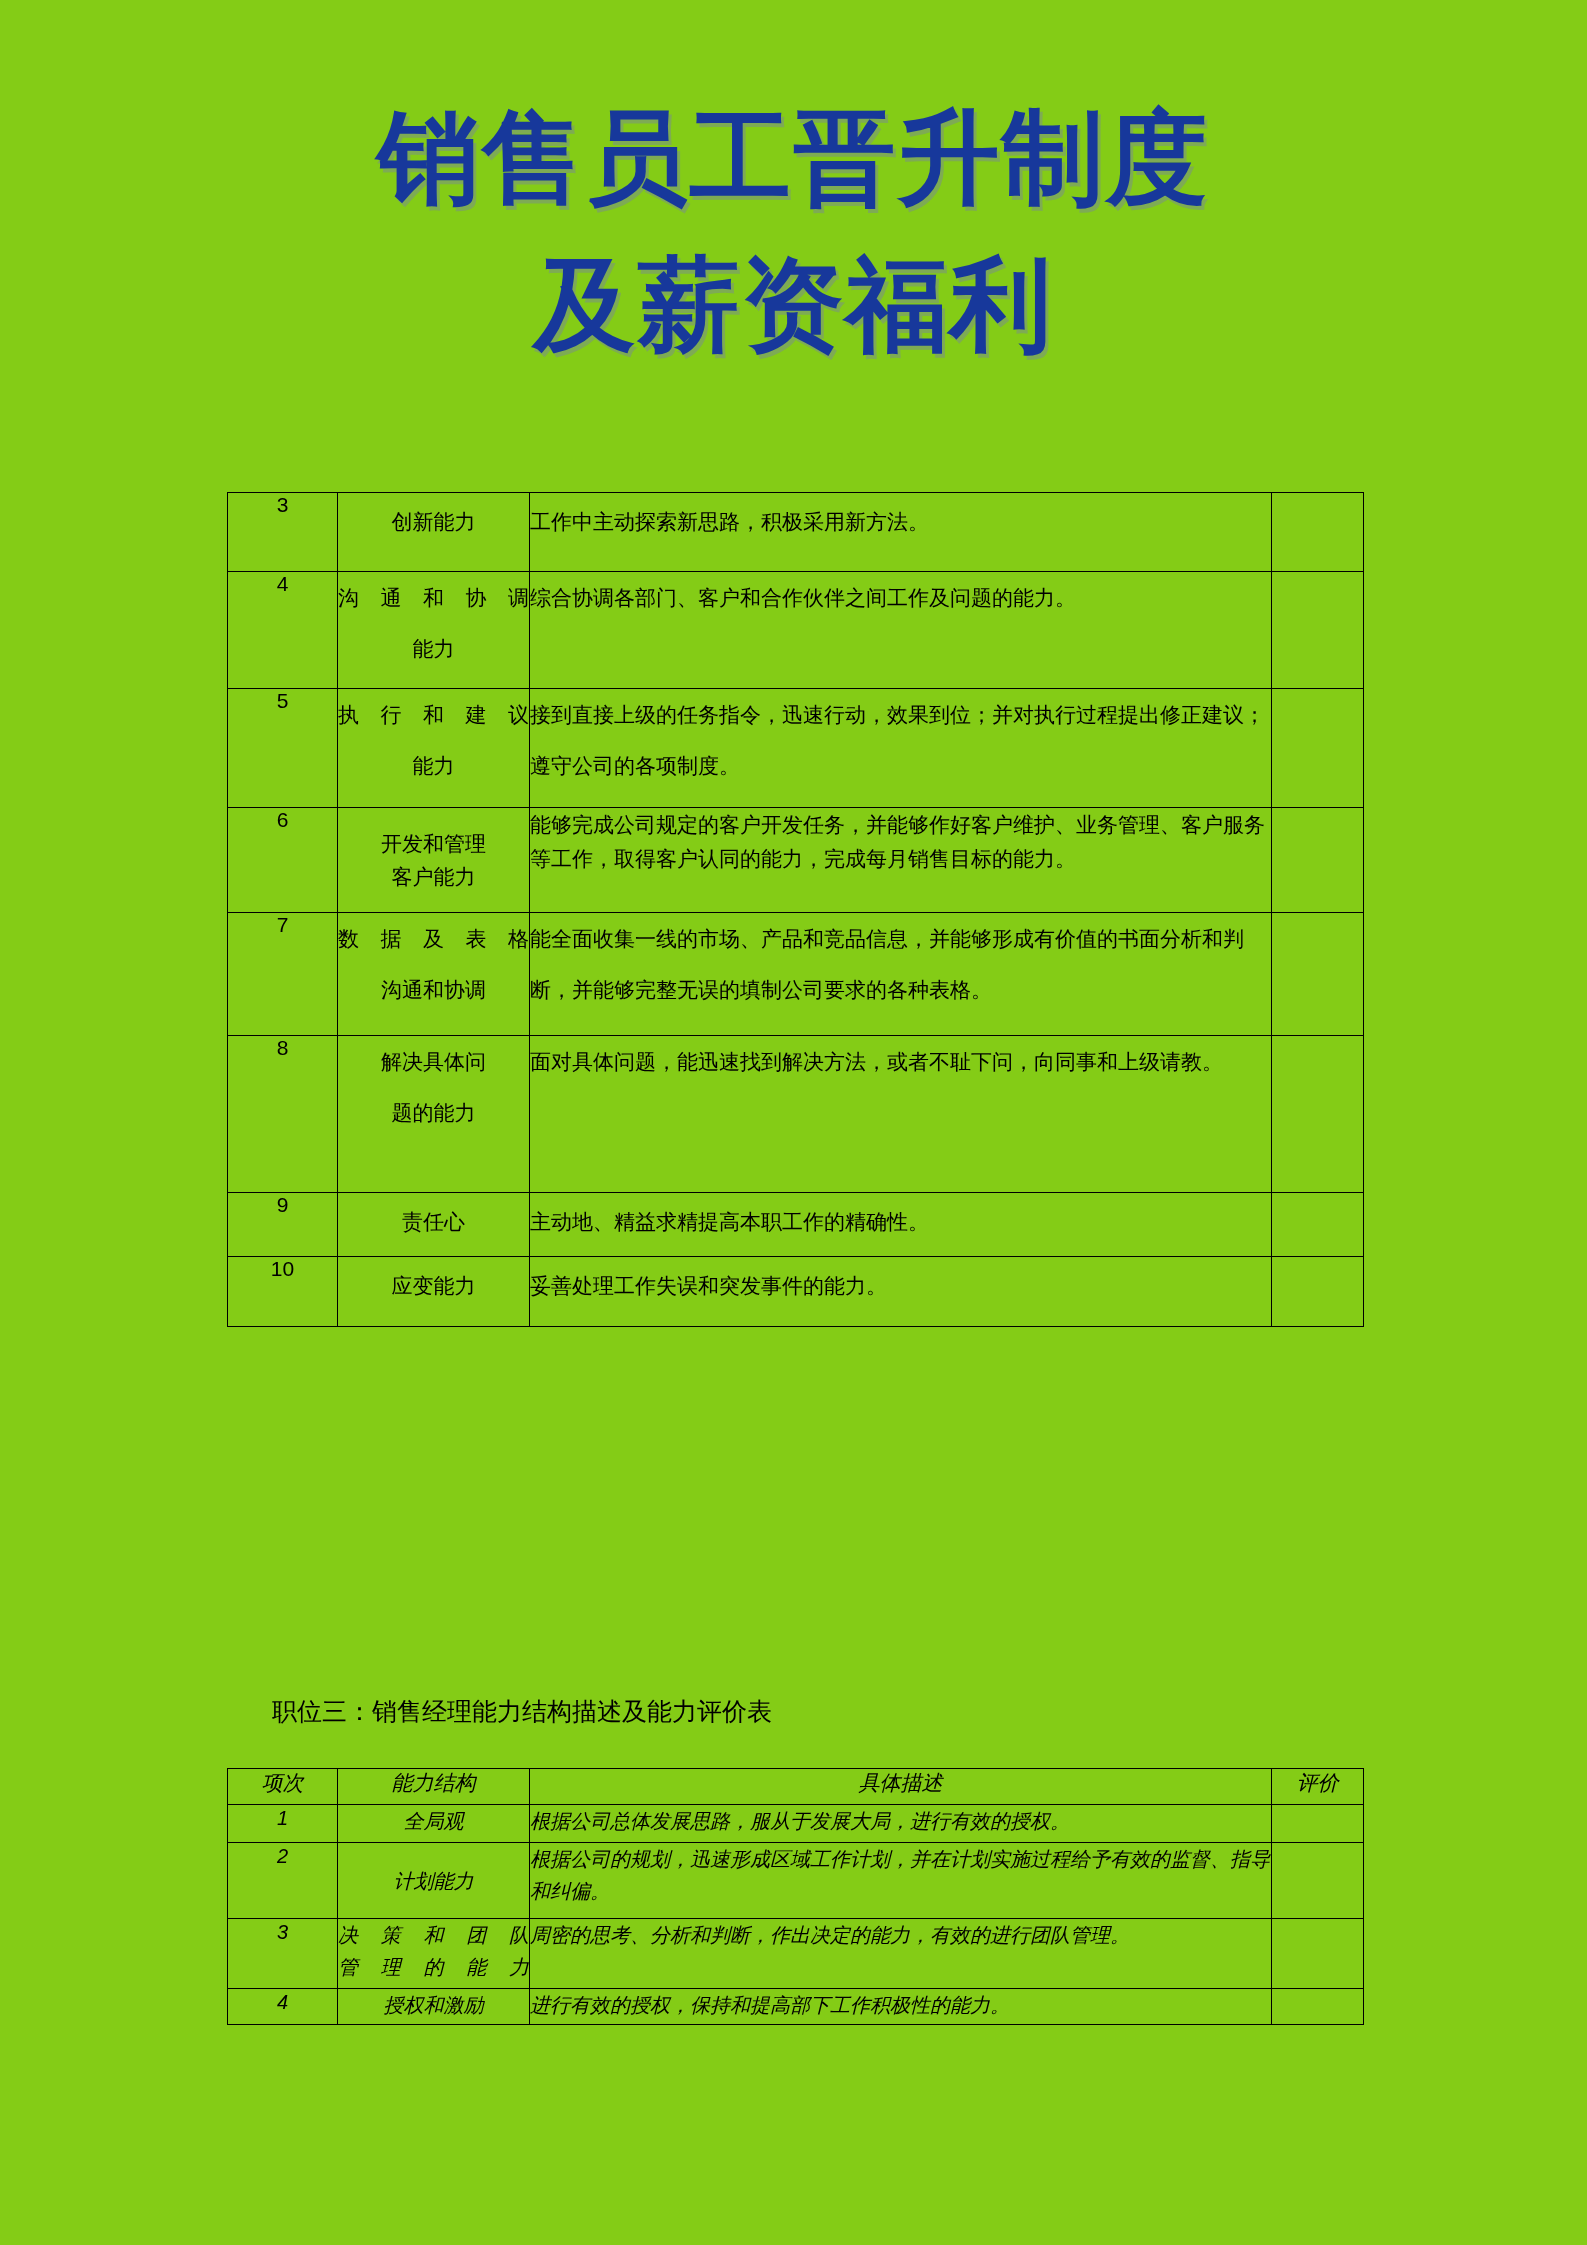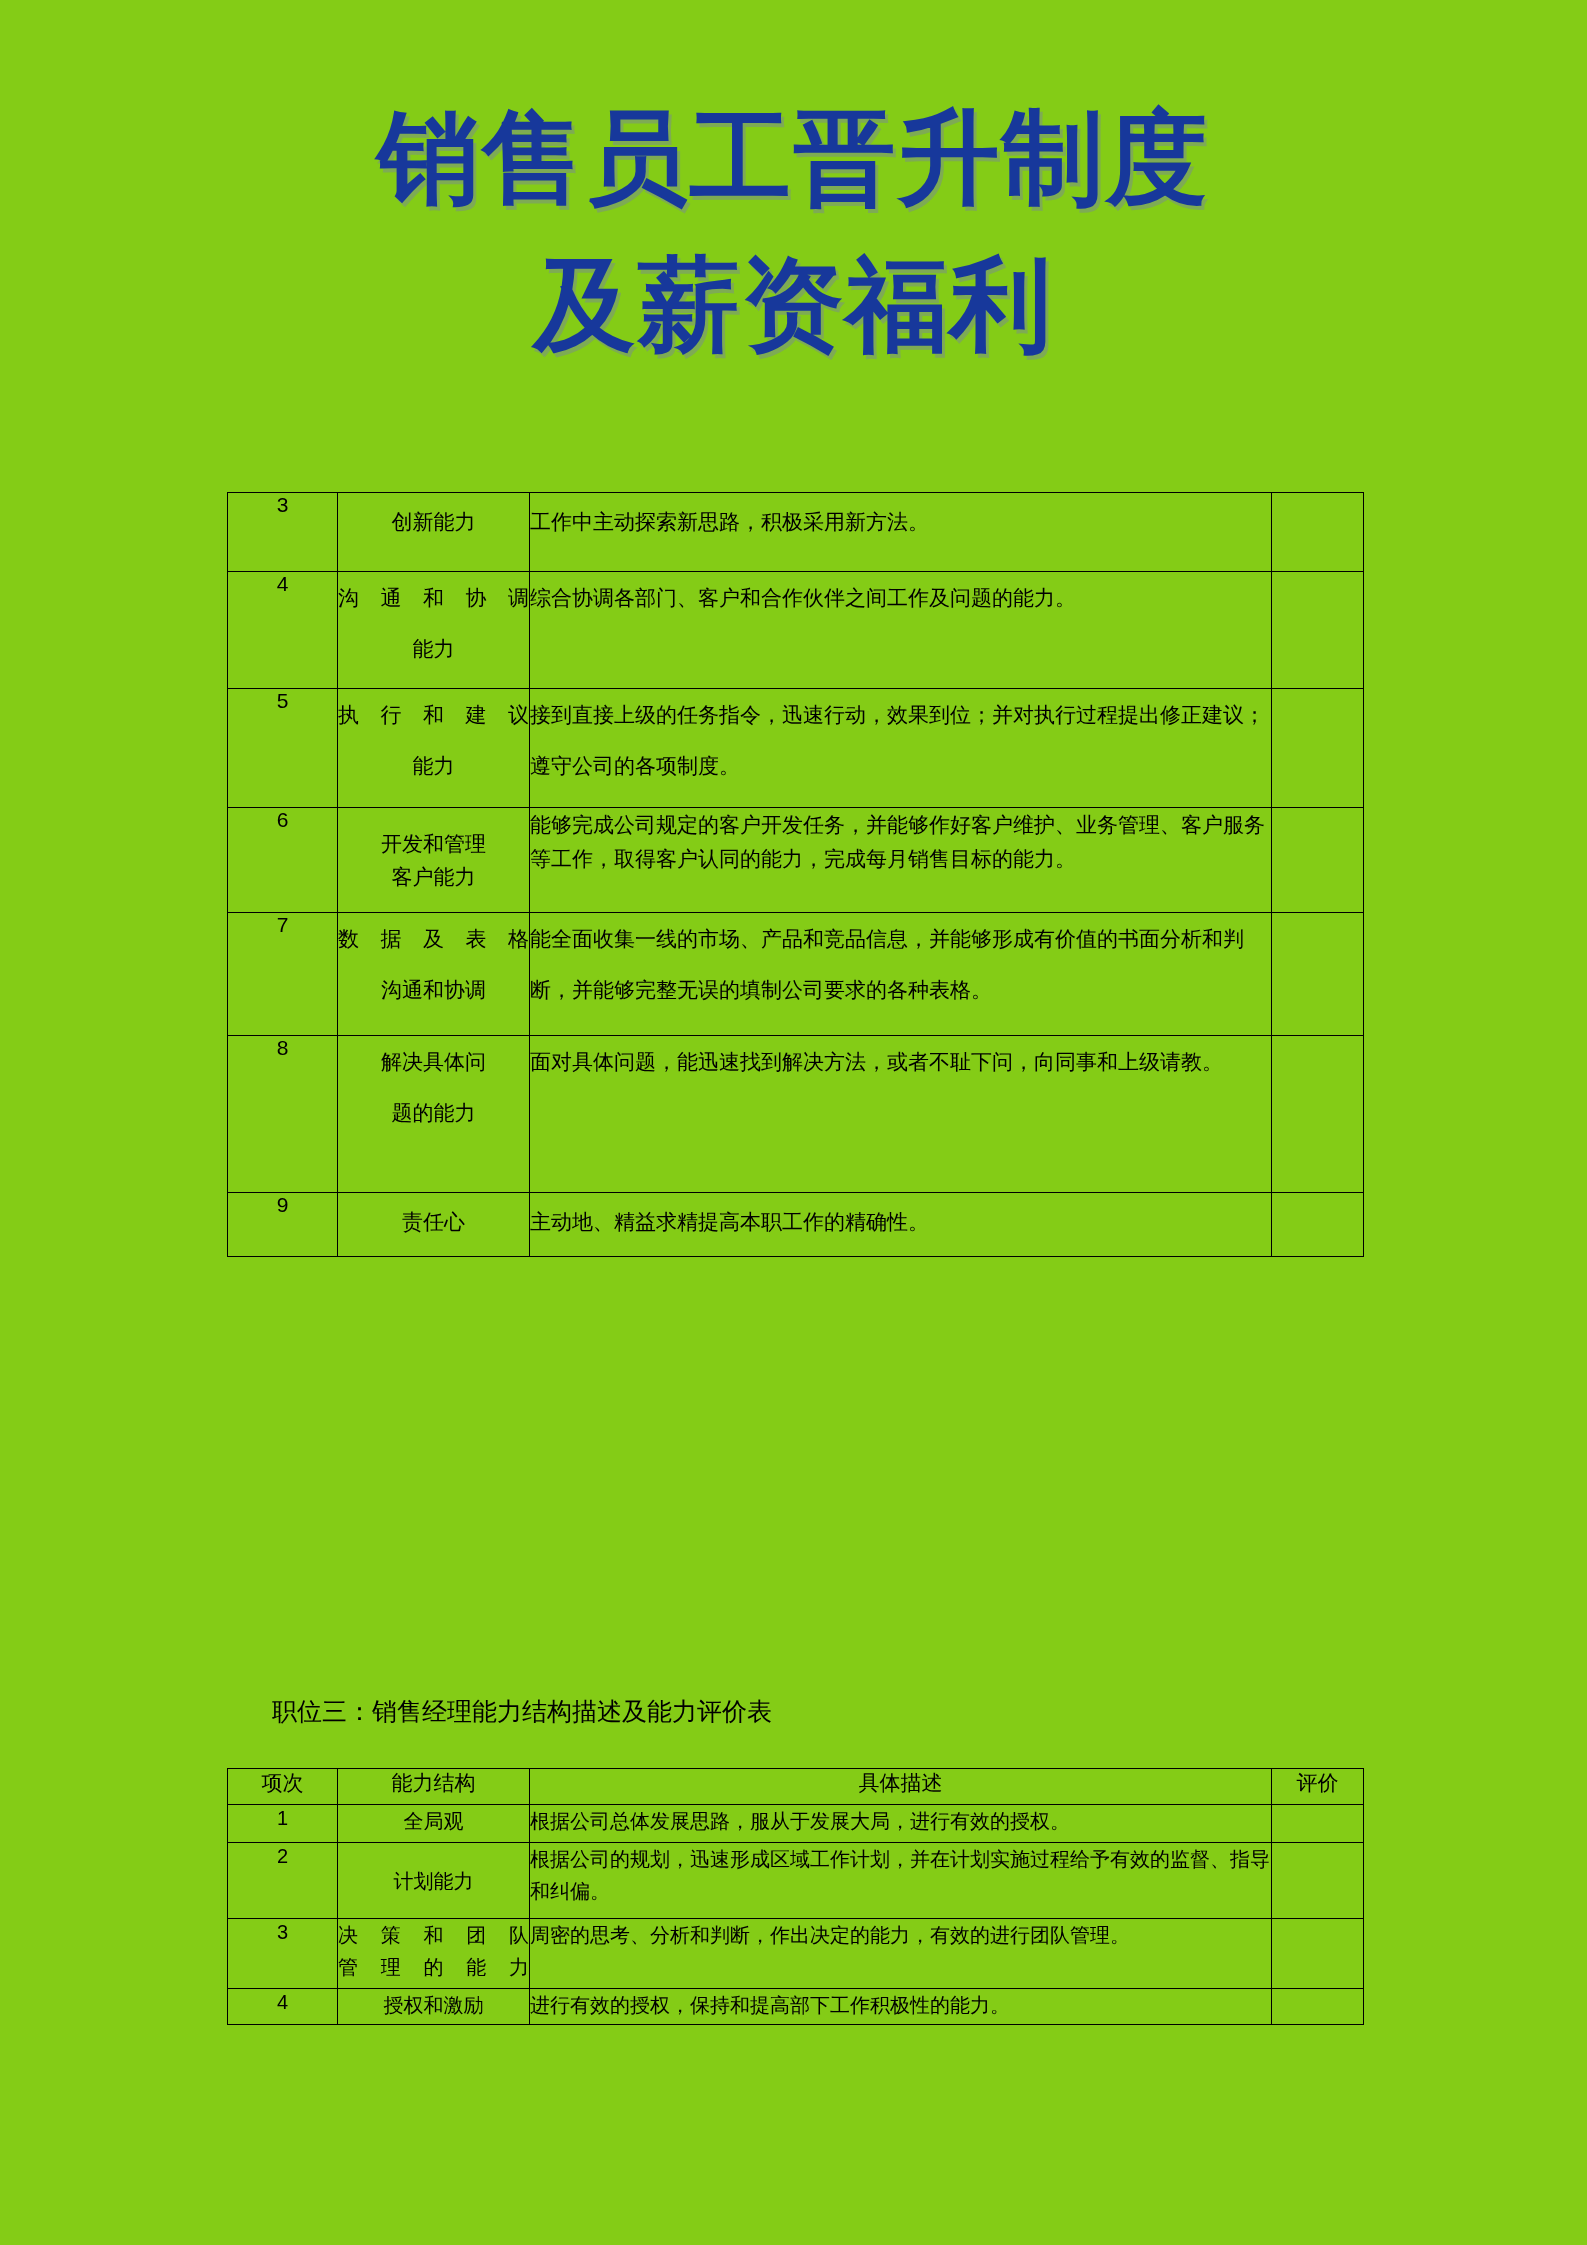--- a/index.html
+++ b/index.html
@@ -122,20 +122,21 @@
     white-space: nowrap;
     margin-left: 24px;
   }
 
   
   #table-capability-2 {
     left: 227px;
     top: 1768px;
     width: 1136px;
     font-size: 20px;
+    font-style: italic;
   }
   #table-capability-2 td {
     font-size: 20px;
   }
   .t2-head {
     text-align: center;
     padding: 4px 4px 4px 4px;
     line-height: 1.35;
   }
   .t2-idx {
@@ -239,20 +240,26 @@
         <td class="cell-eval"></td>
       </tr>
 
       <tr class="r-h10">
         <td class="cell-idx">9</td>
         <td class="cell-name single">责任心</td>
         <td class="cell-desc single">主动地、精益求精提高本职工作的精确性。</td>
         <td class="cell-eval"></td>
       </tr>
 
+      <tr class="r-h11">
+        <td class="cell-idx">10</td>
+        <td class="cell-name single">应变能力</td>
+        <td class="cell-desc single">妥善处理工作失误和突发事件的能力。</td>
+        <td class="cell-eval"></td>
+      </tr>
     </tbody>
   </table>
 
   <div class="section-heading">职位三：销售经理能力结构描述及能力评价表</div>
 
   <table class="doc-table" id="table-capability-2">
     <colgroup>
       <col class="c-idx">
         <col class="c-name">
         <col class="c-desc">

